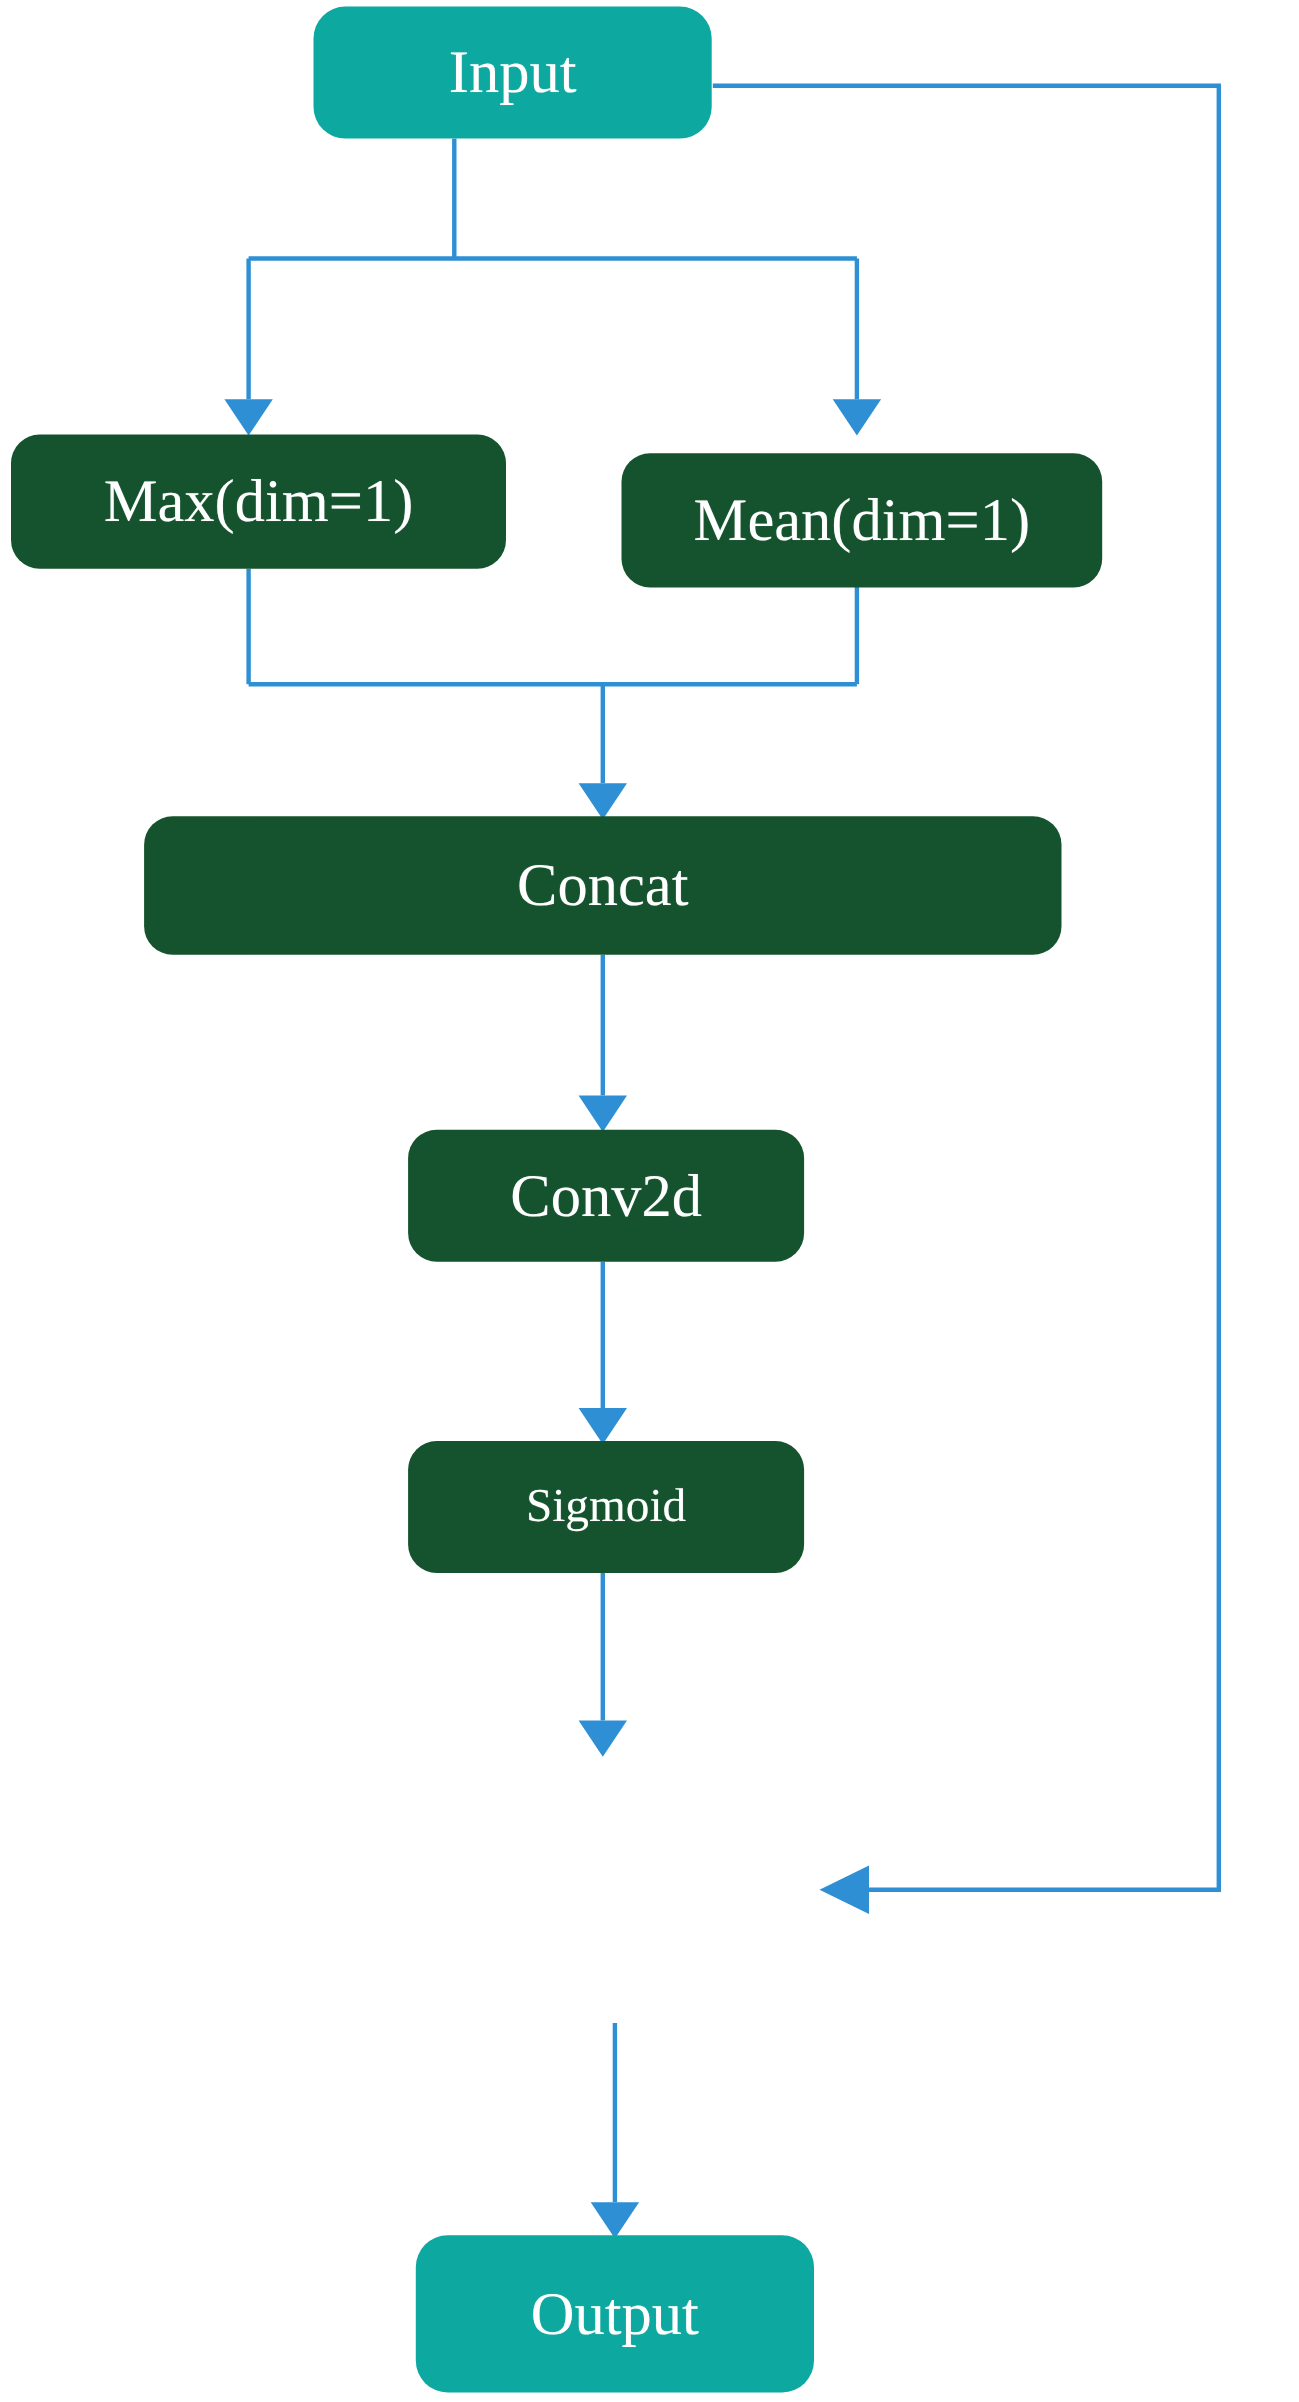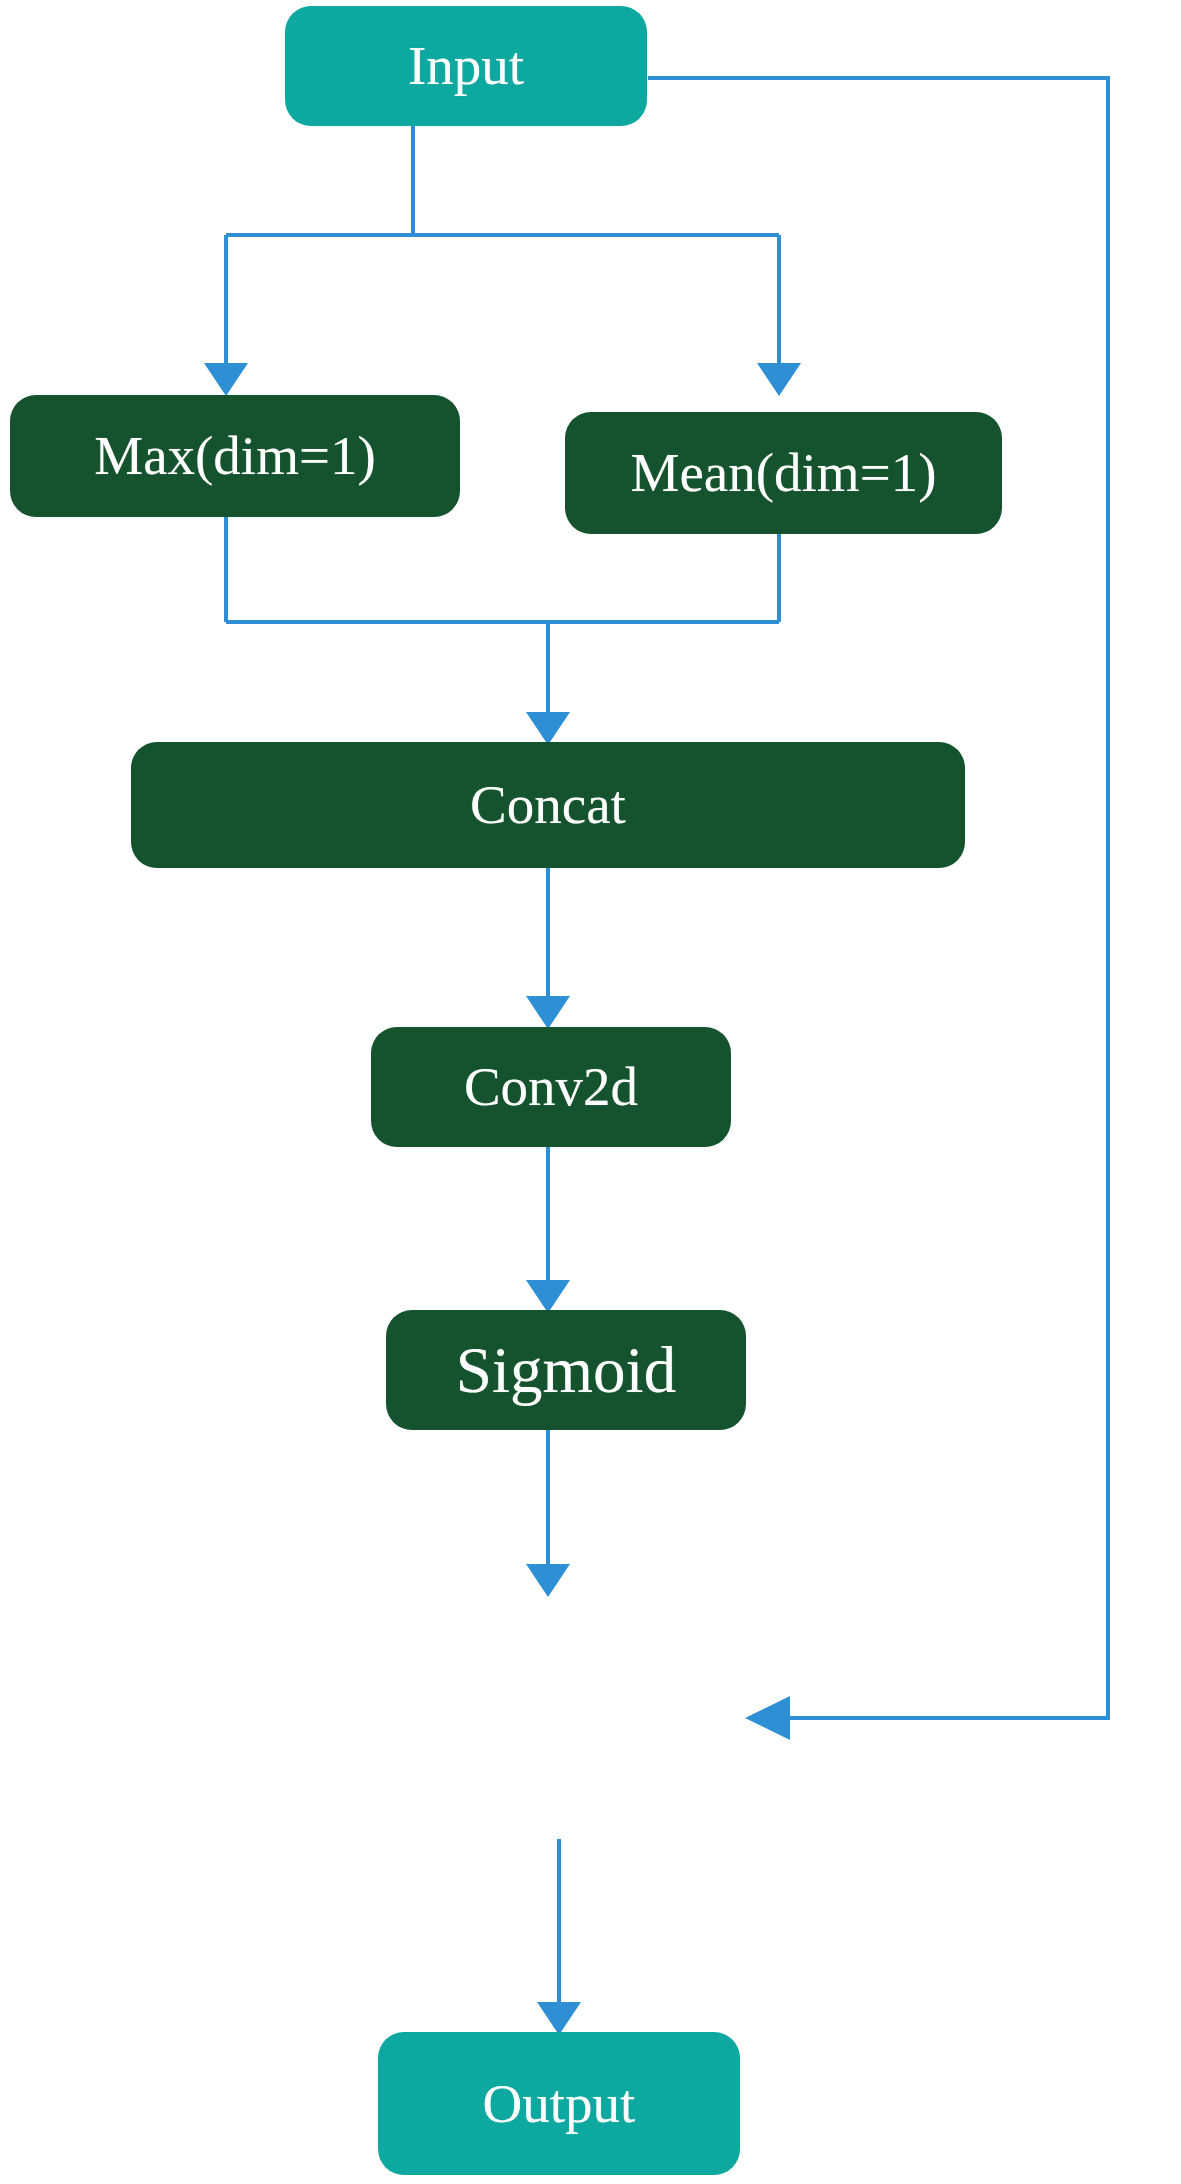--- a/index.html
+++ b/index.html
@@ -34,30 +34,30 @@
     box-sizing: border-box;
     user-select: none;
     text-shadow: 0 0 1px rgba(255,255,255,0.35);
   }
   .rounded {
     border-radius: 26px;
   }
   .ellipse {
     border-radius: 50%;
   }
-  .teal { background: #0da8a0; }
+  .teal { background: #0da8a0; border-radius: 29px; }
   .green { background: #14532d; }
 
   
   #node-input   { left: 285px; top: 6px;    width: 362px; height: 120px; font-size: 55px; }
   #node-max     { left: 10px;  top: 395px;  width: 450px; height: 122px; font-size: 55px; }
   #node-mean    { left: 565px; top: 412px;  width: 437px; height: 122px; font-size: 55px; }
   #node-concat  { left: 131px; top: 742px;  width: 834px; height: 126px; font-size: 55px; }
   #node-conv2d  { left: 371px; top: 1027px; width: 360px; height: 120px; font-size: 55px; }
-  #node-sigmoid { left: 386px; top: 1310px; width: 360px; height: 120px; font-size: 65px; }
+  #node-sigmoid { left: 371px; top: 1310px; width: 360px; height: 120px; font-size: 43px; }
   #node-multiply{ left: 378px; top: 1594px; width: 362px; height: 245px; font-size: 55px; }
   #node-output  { left: 378px; top: 2032px; width: 362px; height: 143px; font-size: 55px; }
 </style>
 </head>
 <body>
 
 <div id="canvas">
 
   <svg id="wires" viewBox="0 0 1181 2184" width="1181" height="2184" xmlns="http://www.w3.org/2000/svg">
     <defs>

